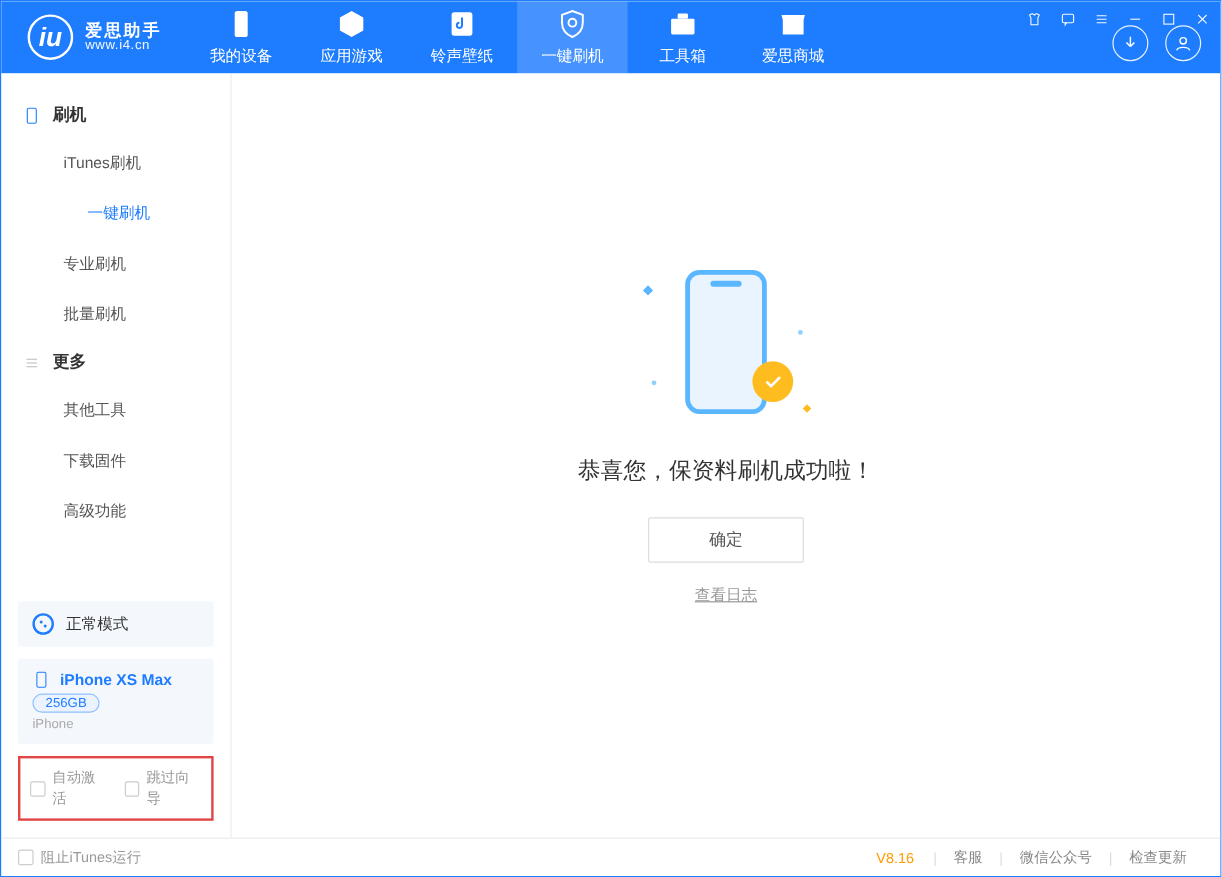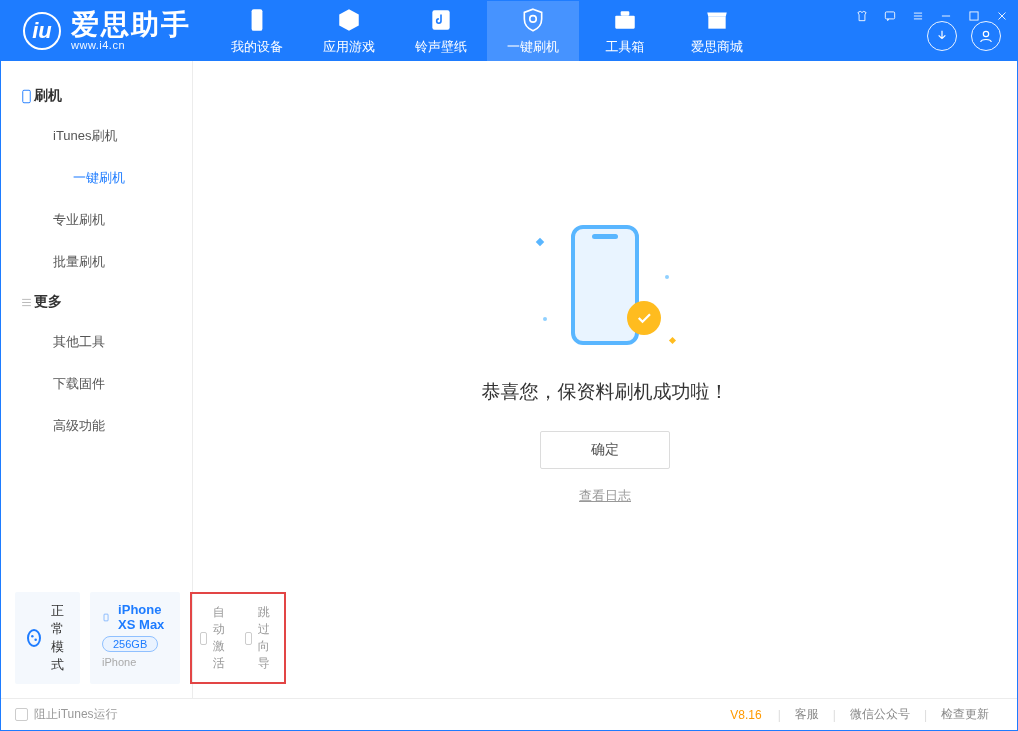--- a/index.html
+++ b/index.html
@@ -2,42 +2,42 @@
 <html><head>
 <meta charset="utf-8">
 <style>
 * { margin: 0; padding: 0; box-sizing: border-box; }
 body { font-family: "Microsoft YaHei", "PingFang SC", sans-serif; font-size: 13px; color: #333; background: #fff; }
 .window { width: 1018px; height: 731px; border: 1px solid #1e7cff; display: flex; flex-direction: column; margin: 0 auto; overflow: hidden; }
 .titlebar { height: 60px; background: linear-gradient(to bottom,#1e7cff,#1e7cff); display: flex; align-items: stretch; color: #fff; position: relative; }
 .logo-area { display: flex; align-items: center; padding: 0 20px 0 22px; gap: 10px; }
 .logo-icon { width: 38px; height: 38px; border-radius: 50%; border: 2px solid #fff; display: flex; align-items: center; justify-content: center; font-weight: bold; font-size: 22px; font-style: italic; }
 .logo-text { display: flex; flex-direction: column; }
-.logo-title { font-size: 28px; font-weight: bold; letter-spacing: 2px; line-height: 1; }
+.logo-title { font-size: 14px; font-weight: bold; letter-spacing: 2px; line-height: 1; }
 .logo-url { font-size: 11px; opacity: .95; letter-spacing: .5px; }
 .nav-tabs { display: flex; align-items: stretch; }
 .nav-tab { width: 92px; display: flex; flex-direction: column; align-items: center; justify-content: center; gap: 5px; cursor: pointer; position: relative; }
 .nav-tab.active { background: rgba(255,255,255,.18); }
 .nav-tab-icon { width: 26px; height: 26px; display: flex; align-items: center; justify-content: center; }
 .nav-tab-icon svg { width: 26px; height: 26px; fill: #fff; }
 .nav-tab-label { font-size: 13px; }
 .win-controls { position: absolute; top: 4px; right: 4px; display: flex; gap: 6px; align-items: center; }
 .win-controls .wc { width: 22px; height: 22px; display: flex; align-items: center; justify-content: center; cursor: pointer; opacity: .95; }
 .win-controls .wc svg { width: 14px; height: 14px; stroke: #fff; fill: none; stroke-width: 1.6; }
 .header-right-icons { position: absolute; bottom: 10px; right: 16px; display: flex; gap: 14px; }
 .header-right-icons .hic { width: 30px; height: 30px; border: 1.5px solid rgba(255,255,255,.9); border-radius: 50%; display: flex; align-items: center; justify-content: center; cursor: pointer; }
 .header-right-icons svg { width: 16px; height: 16px; stroke: #fff; fill: none; stroke-width: 1.8; }
 .body { display: flex; flex: 1; min-height: 0; }
 .sidebar { width: 192px; border-right: 1px solid #ececec; display: flex; flex-direction: column; }
 .side-scroll { flex: 1; padding-top: 16px; }
-.side-group-title { display: flex; align-items: center; padding: 10px 18px; font-size: 14px; font-weight: bold; color: #333; }
+.side-group-title { display: flex; align-items: center; gap: 10px; padding: 10px 18px; font-size: 14px; font-weight: bold; color: #333; }
 .side-group-title svg { width: 15px; height: 15px; }
 .side-item { padding: 12px 18px 12px 52px; font-size: 13px; color: #555; cursor: pointer; }
 .side-item.active { color: #1e7cff; margin-left: 20px; }
-.side-bottom { padding: 0 14px 14px 14px; display: flex; flex-direction: row; gap: 10px; }
+.side-bottom { padding: 0 14px 14px 14px; display: flex; flex-direction: column; gap: 10px; }
 .mode-card { background: #f4f8fd; border-radius: 2px; padding: 10px 12px; display: flex; align-items: center; gap: 10px; font-size: 13px; color: #333; }
 .mode-card .mode-icon { width: 18px; height: 18px; border: 2px solid #1e7cff; border-radius: 50%; display: flex; align-items: center; justify-content: center; }
 .mode-icon svg { width: 10px; height: 10px; fill: #1e7cff; }
 .device-card { background: #f4f8fd; border-radius: 2px; padding: 10px 12px; }
 .device-line1 { display: flex; align-items: center; gap: 8px; font-weight: bold; color: #1e7cff; font-size: 13px; }
 .device-line1 svg { width: 15px; height: 15px; stroke: #1e7cff; fill: none; stroke-width: 1.4; }
 .storage-pill { display: inline-block; margin-top: 4px; font-size: 11px; color: #1e7cff; border: 1px solid #8fc0ff; border-radius: 10px; padding: 1px 10px; background: #eaf3ff; }
 .device-sub { font-size: 11px; color: #aaa; margin-top: 4px; }
 .options-row { border: 2px solid #e24545; padding: 8px 8px; display: flex; gap: 14px; align-items: center; }
 .chk { display: flex; align-items: center; gap: 6px; color: #999; font-size: 12px; cursor: pointer; }

